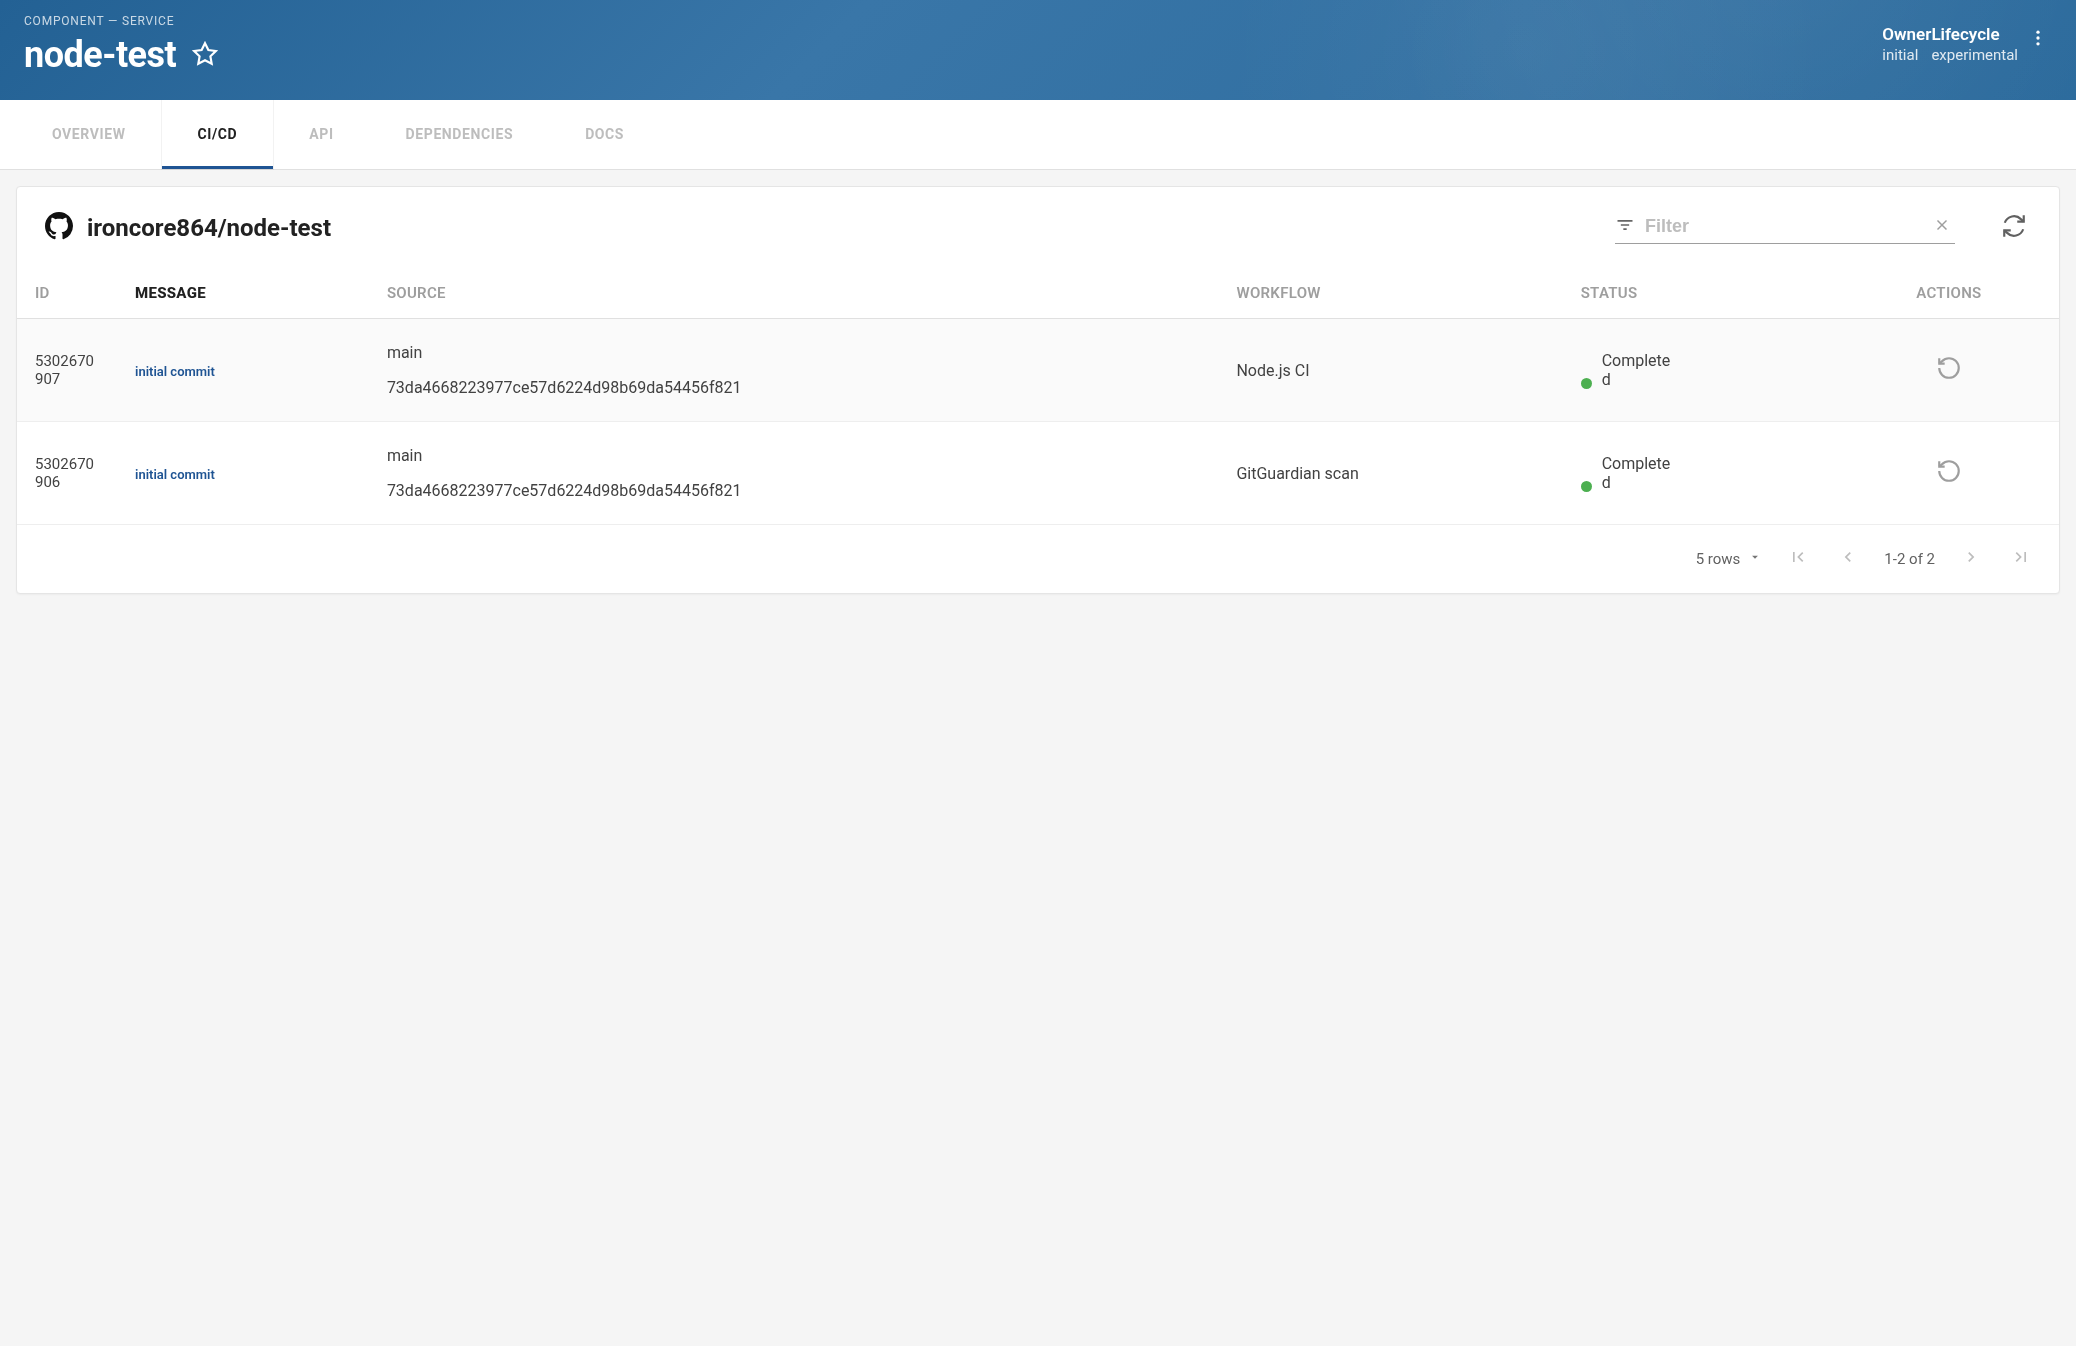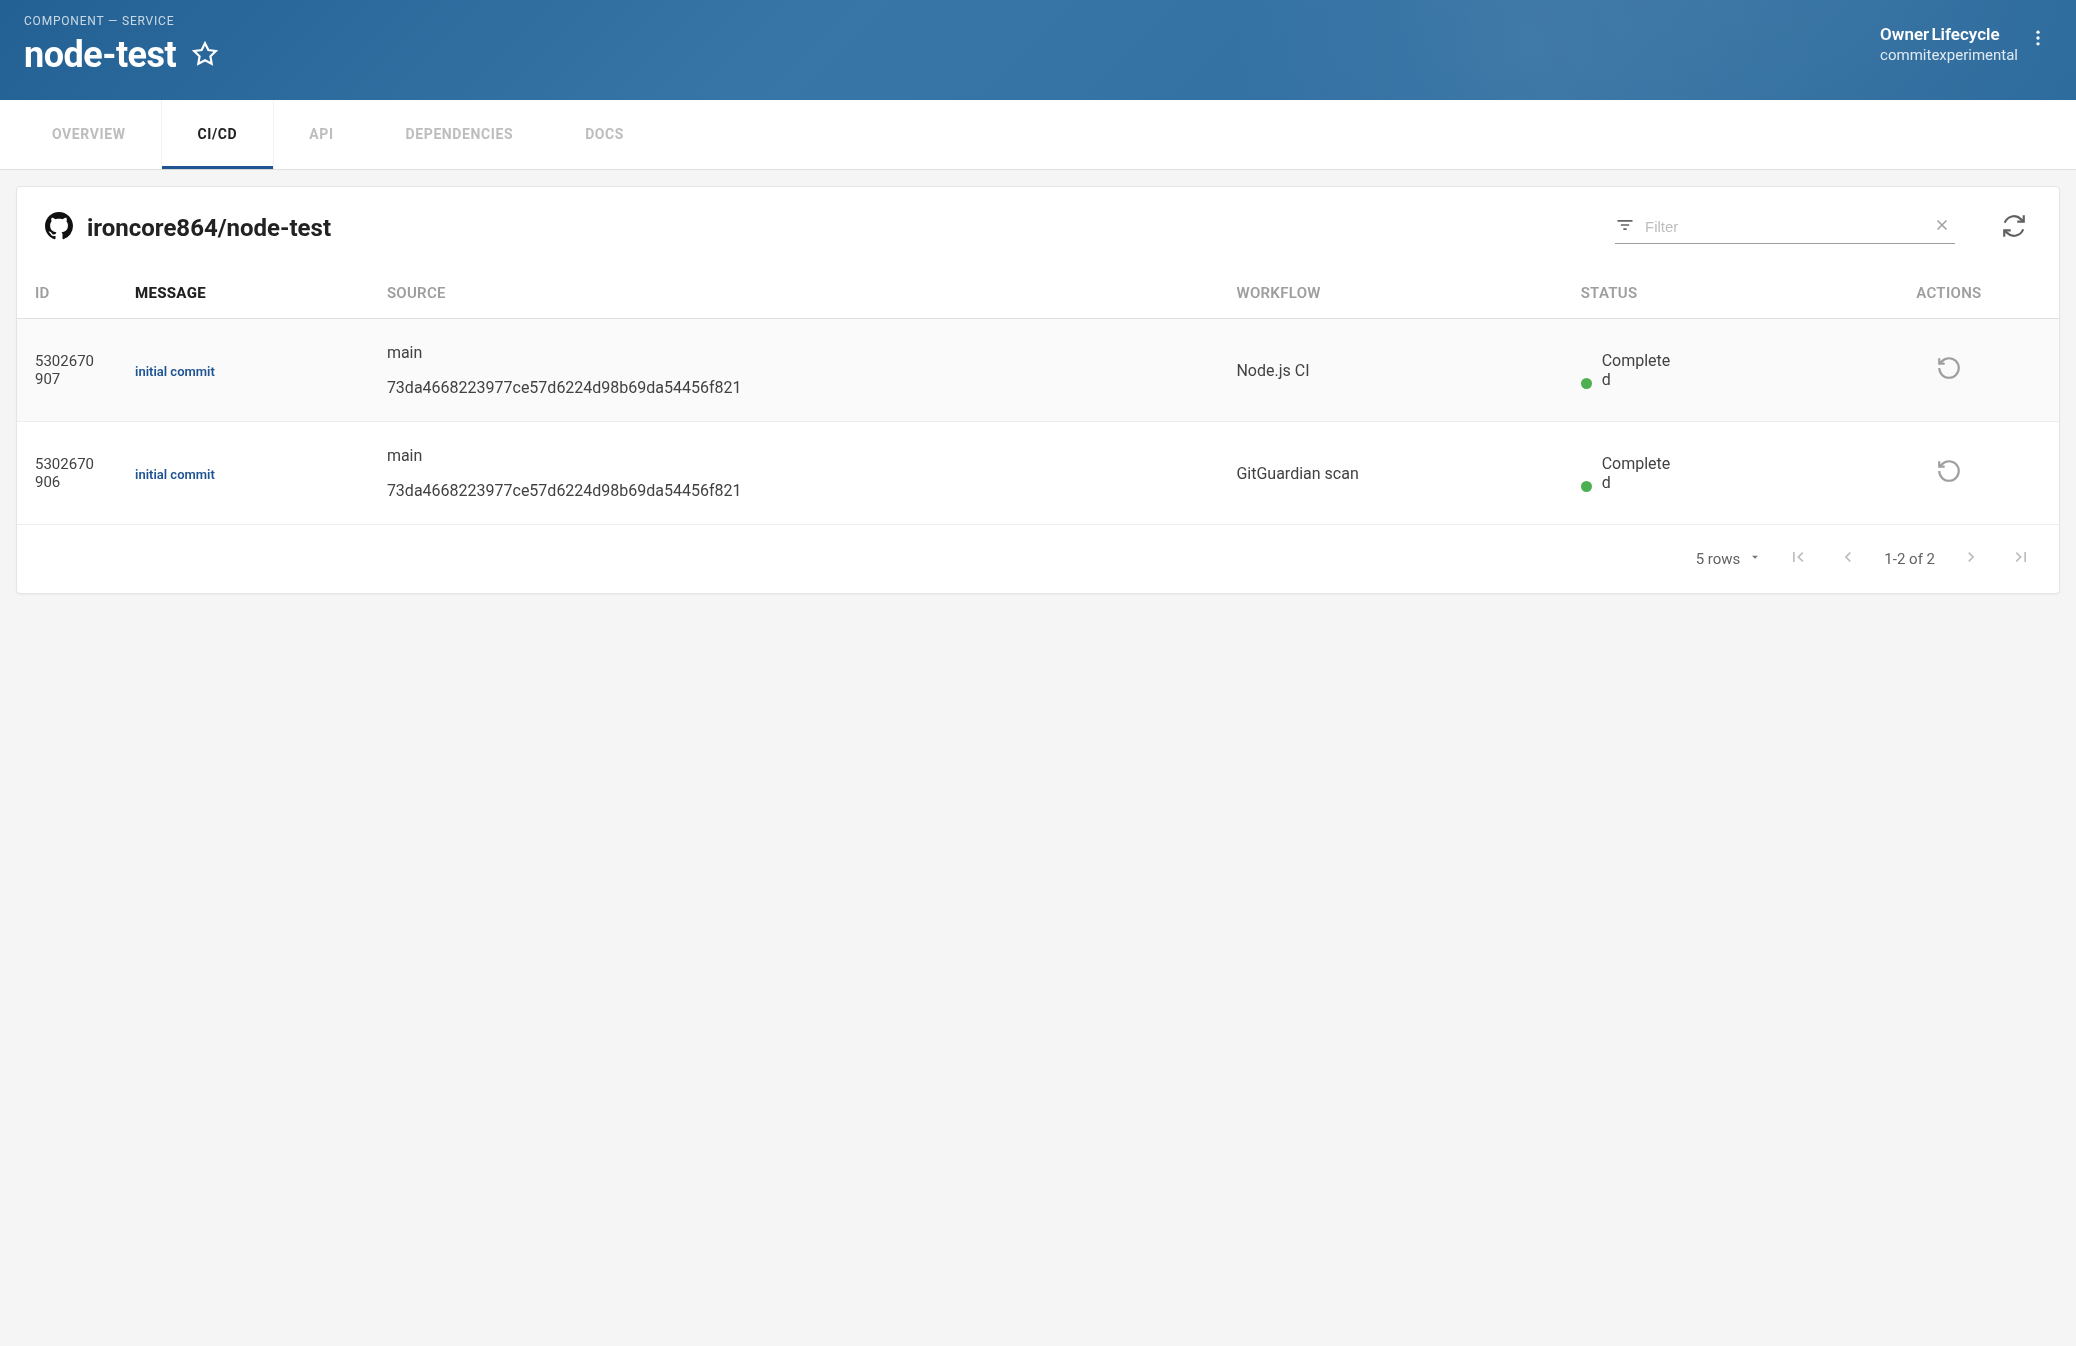--- a/index.html
+++ b/index.html
@@ -91,23 +91,24 @@
       display: flex;
       align-items: center;
       border-bottom: 1px solid #9e9e9e;
       width: 340px;
       padding-bottom: 2px;
     }
     .filter-wrap .icon { color: #666; margin-right: 10px; }
     .filter-input {
       border: none;
       outline: none;
-      font-size: 15px;
+      font-size: 18px;
       flex: 1;
       color: #333;
+      font-weight: bold;
     }
     .filter-input::placeholder { color: #bdbdbd; }
     .clear-btn { color: #9e9e9e; cursor: pointer; padding: 4px; margin-left: 6px; }
     .refresh-btn { color: #616161; cursor: pointer; padding: 4px; margin-left: 28px; }
     .refresh-btn svg { width: 26px; height: 26px; stroke: #616161; fill: none; stroke-width: 2; }
     table { width: 100%; border-collapse: collapse; }
     thead th {
       text-align: left;
       font-size: 15px;
       font-weight: 600;
@@ -161,21 +162,21 @@
         <span class="star-icon">
           <svg viewBox="0 0 24 24">
               <polygon points="12 2 15.09 8.26 22 9.27 17 14.14 18.18 21.02 12 17.77 5.82 21.02 7 14.14 2 9.27 8.91 8.26 12 2"></polygon>
             </svg>
         </span>
       </div>
     </div>
     <div class="header-right">
       <div class="meta-block">
         <span class="meta-label">Owner</span>
-        <span class="meta-value">commit</span>
+        <span class="meta-value">initial</span>
       </div>
       <div class="meta-block">
         <span class="meta-label">Lifecycle</span>
         <span class="meta-value">experimental</span>
       </div>
       <div class="kebab-btn">
         <svg viewBox="0 0 24 24">
             <circle cx="12" cy="5" r="2"></circle>
             <circle cx="12" cy="12" r="2"></circle>
             <circle cx="12" cy="19" r="2"></circle>

